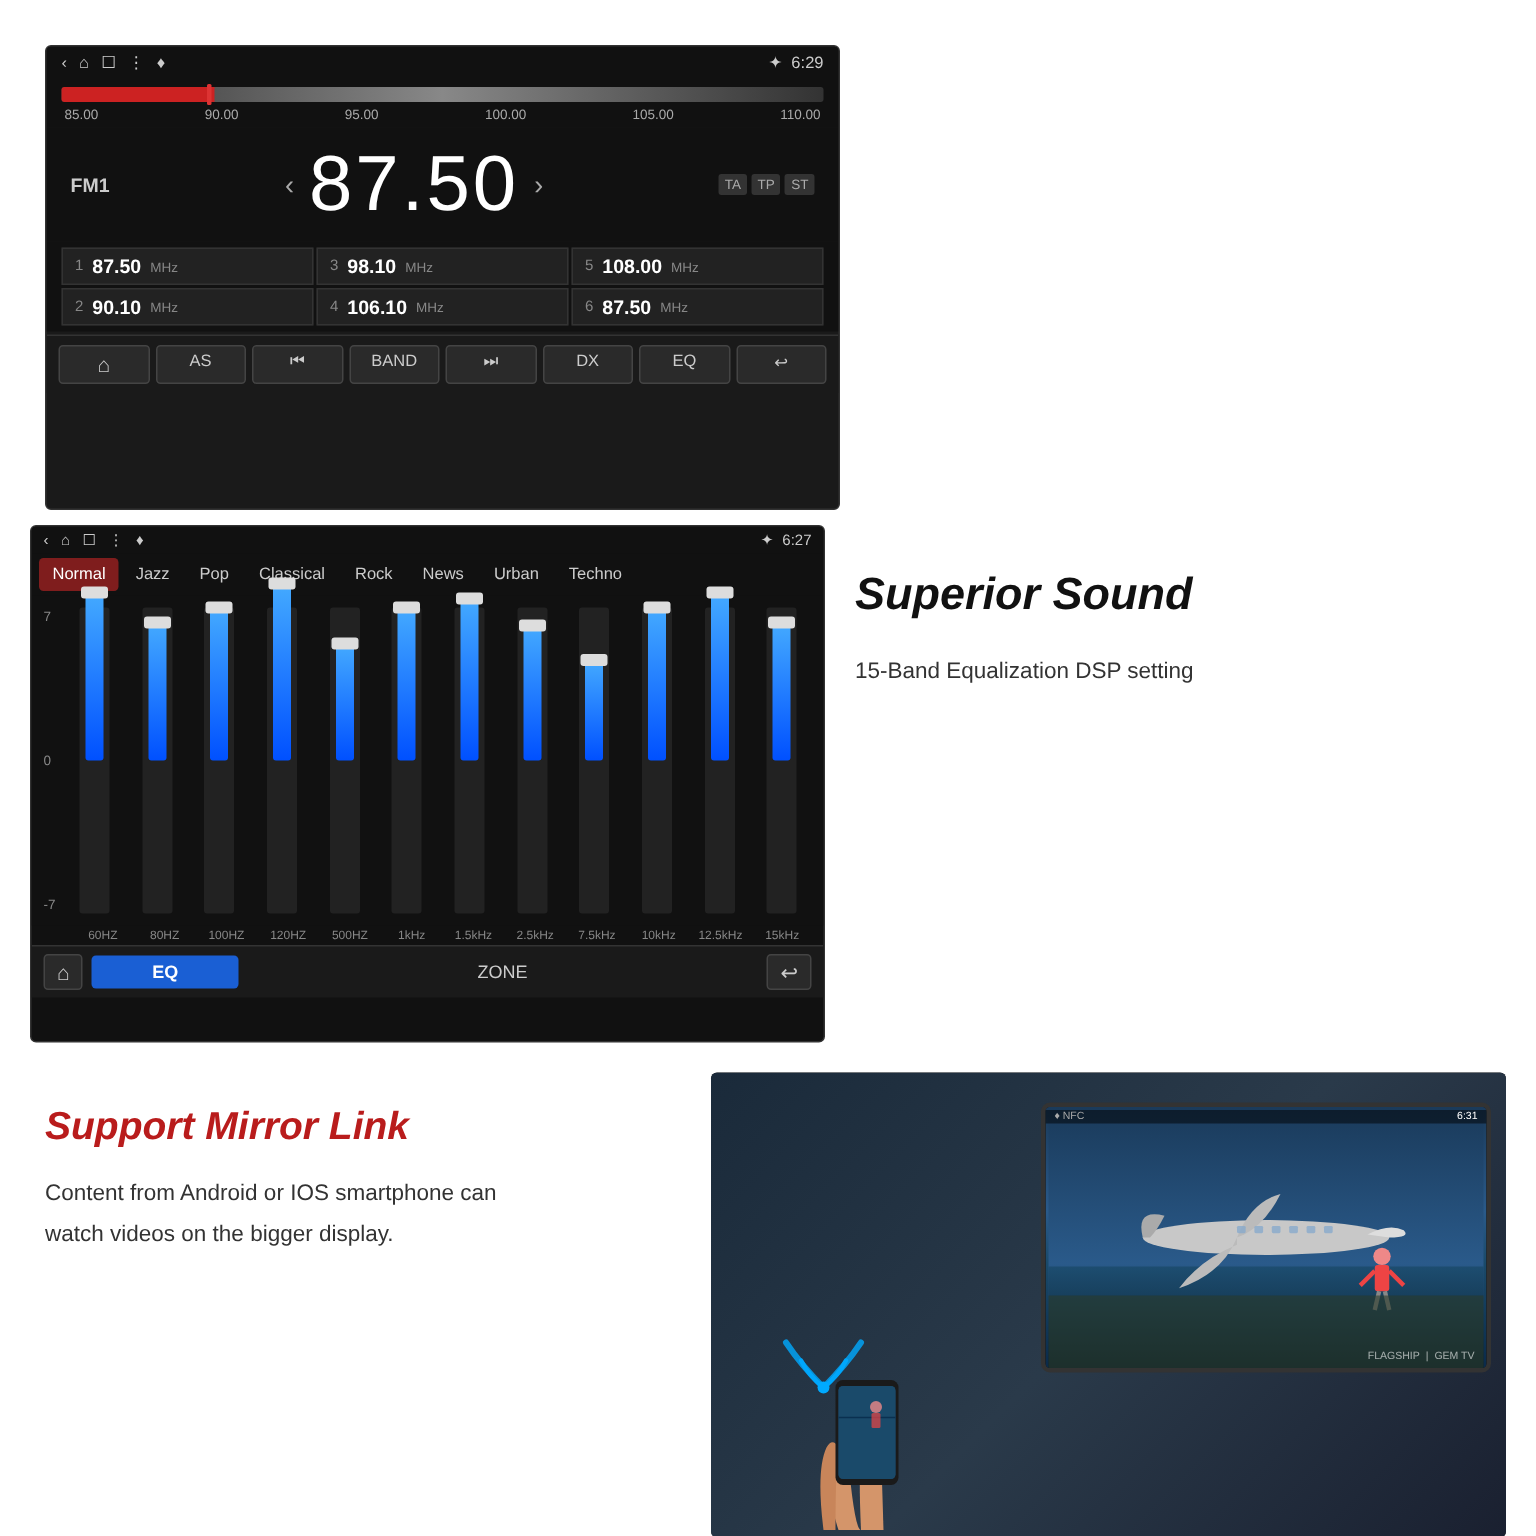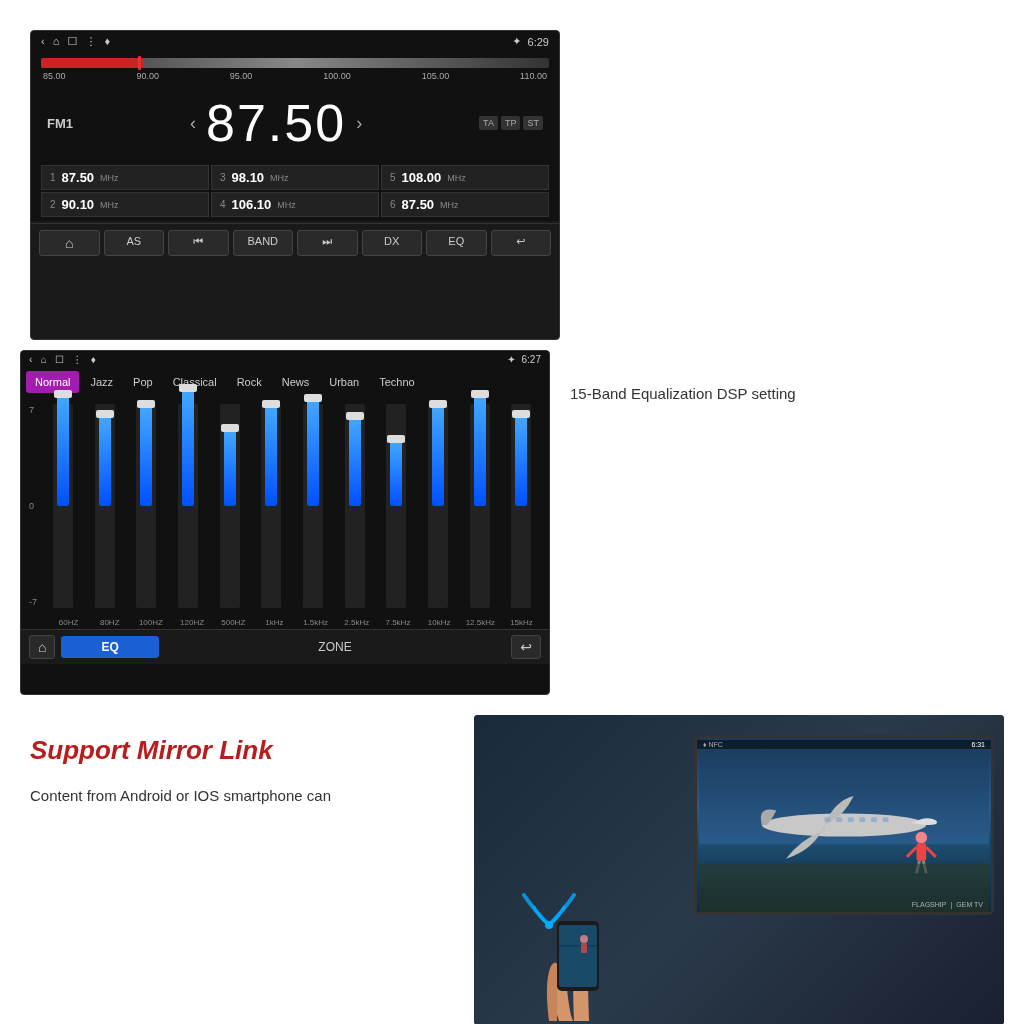--- a/index.html
+++ b/index.html
@@ -179,21 +179,21 @@
       gap: 2px;
     }
     .eq-tab {
       padding: 5px 9px;
       font-size: 11px;
       color: #ccc;
       border-radius: 3px;
       cursor: pointer;
     }
     .eq-tab.active {
-      background: #a21caf;
+      background: #7f1d1d;
       color: #fff;
       text-align: center;
     }
 
     
     .eq-bands-area {
       display: flex;
       background: #111;
       padding: 4px 8px;
       gap: 2px;
@@ -614,28 +614,30 @@
 
     <div class="eq-bottom">
       <div class="eq-home-btn">⌂</div>
       <div class="eq-btn-eq">EQ</div>
       <span class="eq-zone-label">ZONE</span>
       <div class="eq-back-btn">↩</div>
     </div>
   </div>
 
   <div class="sound-text">
+    <h2>Superior Sound</h2>
     <p>15-Band Equalization DSP setting</p>
   </div>
 </div>
 
 <div class="bottom-row">
   <div class="mirror-text">
     <h2>Support Mirror Link</h2>
     <p>Content from Android or IOS smartphone can</p>
+    <p>watch videos on the  bigger display.</p>
   </div>
 
   <div class="mirror-screen-wrap">
     <div class="mirror-device-bg">
 
       <div class="car-unit">
         <div class="car-unit-screen">
           <div class="unit-statusbar">
             <span>♦ NFC</span>
             <span class="unit-time">6:31</span>

